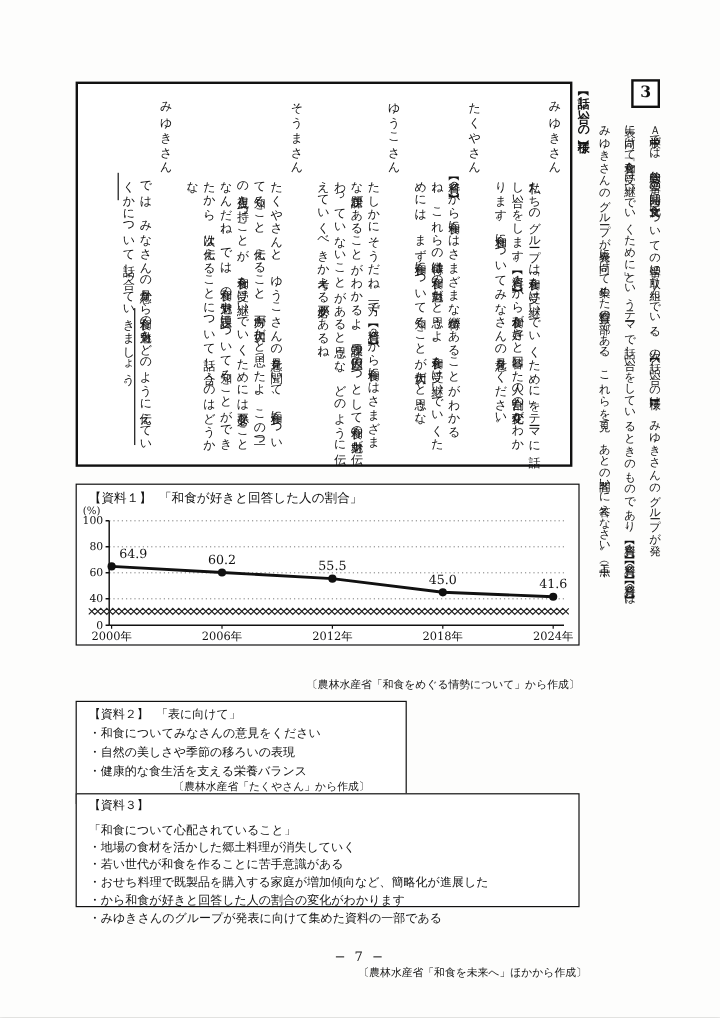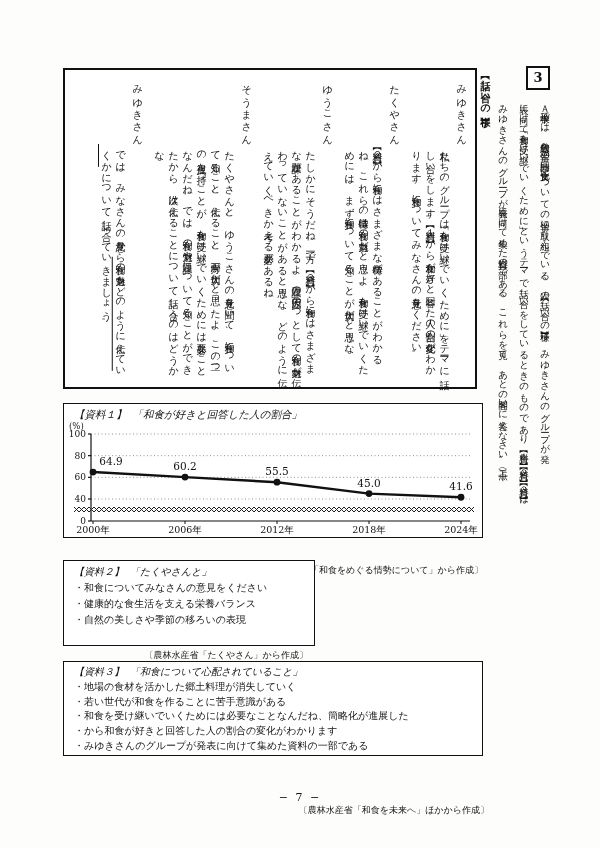--- a/index.html
+++ b/index.html
@@ -32,31 +32,31 @@
   }
   .turn{margin-block-end:7px;}
   .turn-name{font-size:10px;line-height:15px;letter-spacing:1px;}
   .turn-text{font-size:10px;line-height:14px;padding-top:66px;margin-block-start:3px;}
   .sideline{text-decoration:underline;text-decoration-thickness:1px;text-underline-offset:2px;}
   
   .shiryo-box{
     position:absolute;left:63px;border:1.5px solid #111;box-sizing:border-box;background:#fff;
   }
   .shiryo1-box{top:403px;width:420px;height:135px;}
-  .box-title{display:flex;gap:6px;font-size:10.5px;padding:4px 0 0 10px;font-style:italic;}
+  .box-title{display:flex;gap:6px;font-size:10.5px;padding:4px 0 0 10px;}
   .unit-label{position:absolute;left:5px;top:17px;font-size:8.5px;}
   .chart-svg{position:absolute;left:2px;top:23px;}
   .chart-svg text{font-family:"DejaVu Serif","Liberation Serif",serif;fill:#111;}
-  .shiryo2-box{top:560px;width:252px;height:86px;padding:3px 10px;}
+  .shiryo2-box{top:584px;width:276px;height:86px;padding:3px 10px;}
   .shiryo2-box .box-title{padding:0;}
   .shiryo3-box{top:661px;width:420px;height:95px;padding:3px 10px;}
-  .shiryo3-box .box-title{padding:0;}
+  .shiryo3-box .box-title{padding:0;flex-direction:column;}
   .item-list{list-style:none;margin:0;padding:0;font-size:10px;}
   .shiryo2-box .item-list li{line-height:16px;}
-  .shiryo3-box .item-list li{line-height:14.8px;}
+  .shiryo3-box .item-list li{line-height:14.8px;font-family:Liberation Mono, monospace;}
   .shiryo2-box .box-title{line-height:16px;font-size:10px;}
   .shiryo3-box .box-title{line-height:14.8px;font-size:10px;}
   .caption{position:absolute;font-size:9px;text-align:right;}
   .caption1{left:63px;top:564px;width:420px;}
   .caption2{left:63px;top:649px;width:245px;}
   .caption3{left:63px;top:804px;width:426px;}
   .page-number{position:absolute;left:0;top:791px;width:100%;text-align:center;font-size:11px;letter-spacing:2px;}
 </style>
 </head>
 <body>
@@ -144,39 +144,39 @@
         <text x="303" y="59.58333333333333" text-anchor="middle" font-size="10.5">45.0</text>
         <circle cx="395" cy="70.26666666666667" r="3.4" fill="#111111"></circle>
         <text x="395" y="63.266666666666666" text-anchor="middle" font-size="10.5">41.6</text>
       </svg>
   </div>
   <div class="caption caption1">〔農林水産省「和食をめぐる情勢について」から作成〕</div>
 
   <div class="shiryo-box shiryo2-box">
     <div class="box-title">
       <span>【資料２】</span>
-      <span>「たくやさんと」</span>
+      <span>「表に向けて」</span>
     </div>
     <ul class="item-list">
       <li>・和食についてみなさんの意見をください</li>
+      <li>・自然の美しさや季節の移ろいの表現</li>
       <li>・健康的な食生活を支える栄養バランス</li>
-      <li>・自然の美しさや季節の移ろいの表現</li>
     </ul>
   </div>
   <div class="caption caption2">〔農林水産省「たくやさん」から作成〕</div>
 
   <div class="shiryo-box shiryo3-box">
     <div class="box-title">
       <span>【資料３】</span>
       <span>「和食について心配されていること」</span>
     </div>
     <ul class="item-list">
       <li>・地場の食材を活かした郷土料理が消失していく</li>
       <li>・若い世代が和食を作ることに苦手意識がある</li>
-      <li>・和食を受け継いでいくためには必要なことなんだね、簡略化が進展した</li>
+      <li>・おせち料理で既製品を購入する家庭が増加傾向など、簡略化が進展した</li>
       <li>・から和食が好きと回答した人の割合の変化がわかります</li>
       <li>・みゆきさんのグループが発表に向けて集めた資料の一部である</li>
     </ul>
   </div>
   <div class="caption caption3">〔農林水産省「和食を未来へ」ほかから作成〕</div>
 
   <div class="page-number">− 7 −</div>
 
 </div>
 

